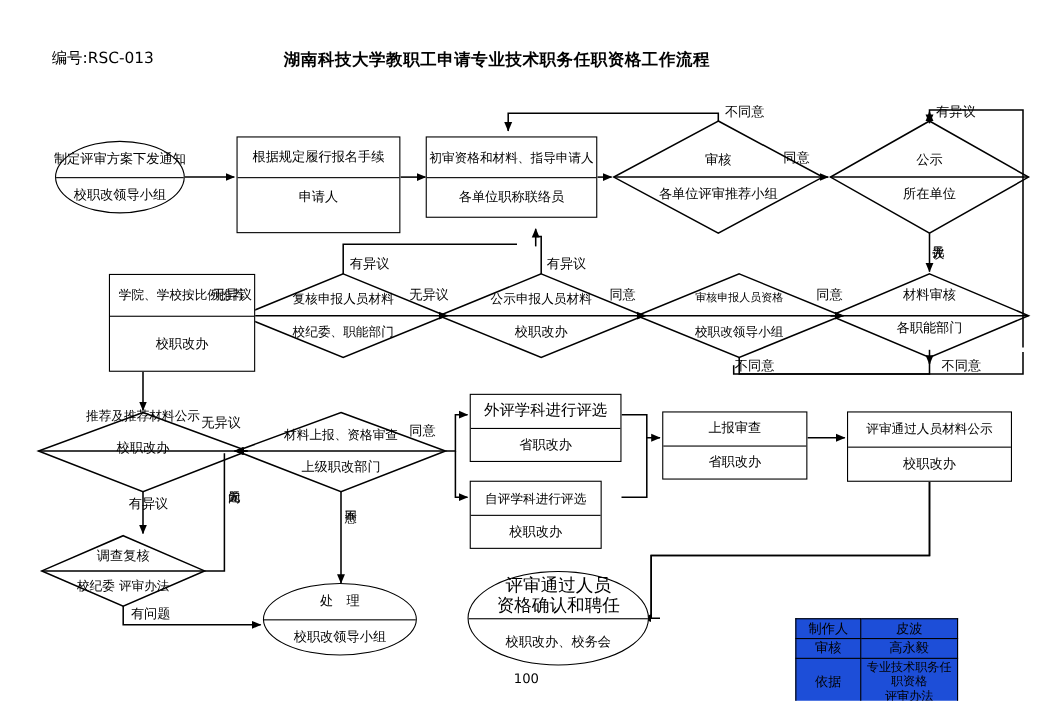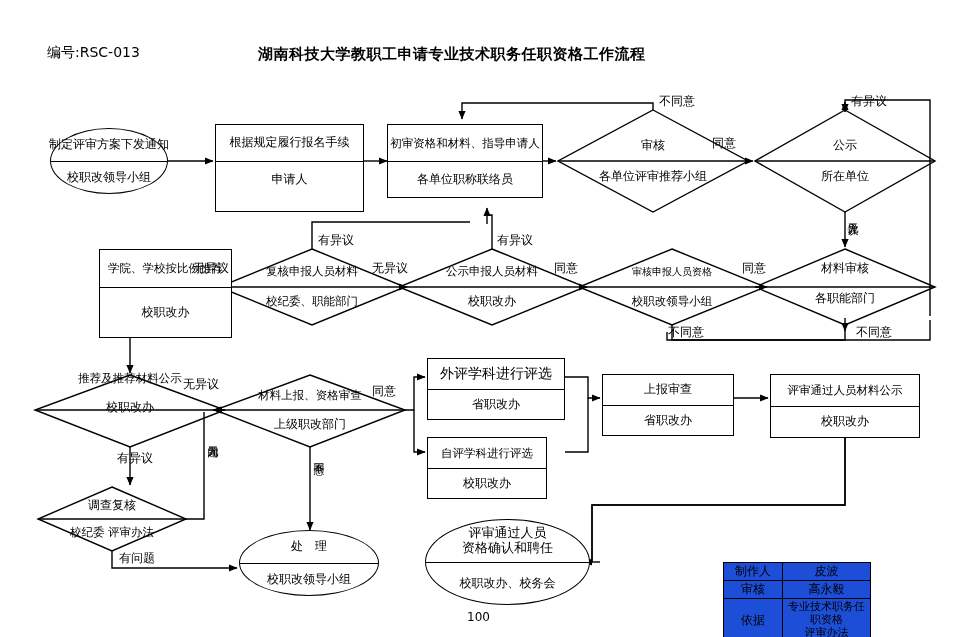--- a/index.html
+++ b/index.html
@@ -213,21 +213,21 @@
   <div class="top" style="height:32px;font-size:11.5px;">评审通过人员材料公示</div>
   <div class="bot" style="height:30px;">校职改办</div>
 </div>
 
 <div class="node ell" style="left:239px;top:530px;width:140px;height:66px;">
   <div class="top" style="height:33px;">处　理</div>
   <div class="bot" style="height:31px;">校职改领导小组</div>
 </div>
 
 <div class="node ell" style="left:425px;top:519px;width:165px;height:86px;">
-  <div class="top" style="height:43px;flex-direction:column;font-size:13px;">
+  <div class="top" style="height:43px;flex-direction:column;font-size:16px;">
      <span>评审通过人员</span>
      <span>资格确认和聘任</span>
   </div>
   <div class="bot" style="height:41px;">校职改办、校务会</div>
 </div>
 
 <div class="elab" style="left:659px;top:95px;">不同意</div>
 <div class="elab" style="left:712px;top:137px;">同意</div>
 <div class="elab" style="left:851px;top:95px;">有异议</div>
 <div class="elab vert" style="left:847px;top:215px;height:44px;font-size:11px;">无异议</div>

